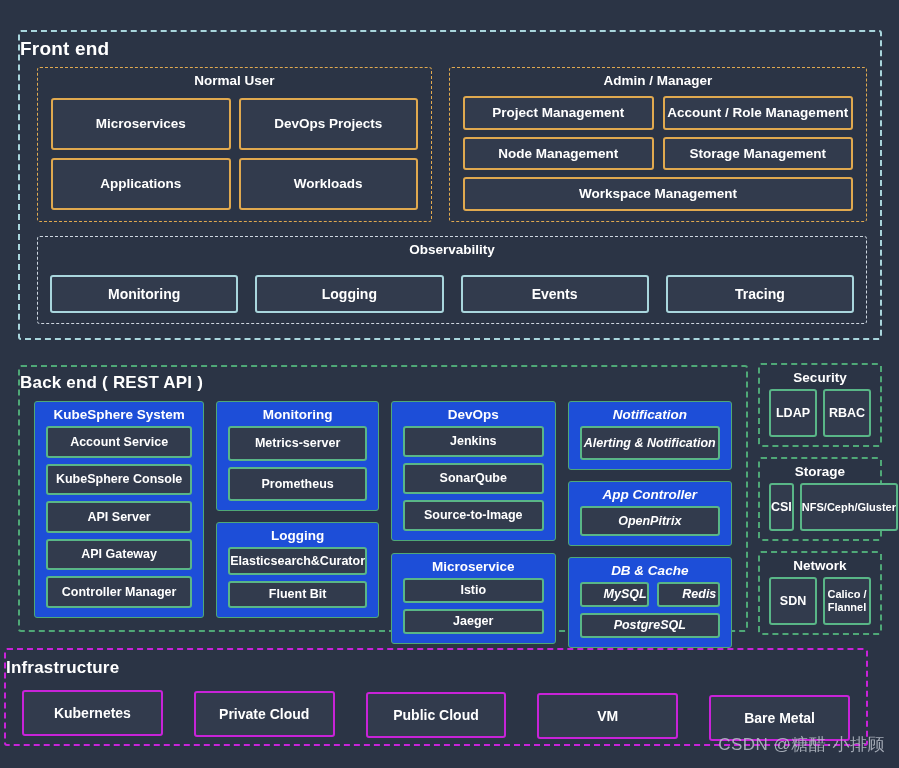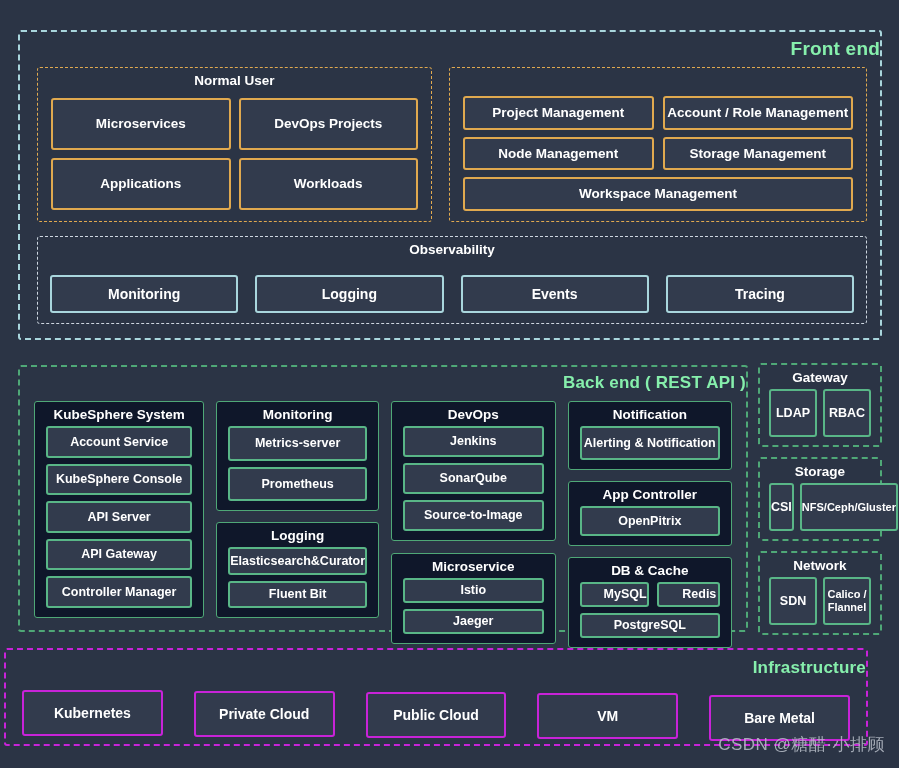--- a/index.html
+++ b/index.html
@@ -18,24 +18,24 @@
 
   
   .layer {
     position: absolute;
     box-sizing: border-box;
     border-style: dashed;
     border-width: 2px;
     border-radius: 3px;
   }
   .layer-title {
-    text-align: right;
+    text-align: left;
     font-weight: bold;
     letter-spacing: .2px;
-    color: #86efac;
+    color: #ffffff;
   }
   .group {
     box-sizing: border-box;
     border-style: dashed;
     border-width: 1.5px;
     border-radius: 3px;
   }
   .group-solid {
     box-sizing: border-box;
     border-style: solid;
@@ -112,23 +112,23 @@
   #back-end > .layer-title { font-size: 17px; margin-top: 6px; }
 
   .be-cols {
     position: absolute; left: 14px; top: 34px; right: 14px; bottom: 12px;
     display: flex; gap: 12px;
   }
   .be-col { display: flex; flex-direction: column; gap: 11px; }
   .be-col.c1 { width: 178px; }
   .be-col.c2 { width: 166px; }
   .be-col.c3 { width: 172px; gap: 12px; }
-  .be-col.c4 { width: 172px; }
-
-  .be-box { border-color: #4fa877; background: #0f172a; display: flex; flex-direction: column; }
+  .be-col.c4 { width: 172px; font-style: italic; }
+
+  .be-box { border-color: #4fa877; background: #1d4ed8; display: flex; flex-direction: column; }
   .be-box .inner { padding: 0 11px 9px 11px; display: flex; flex-direction: column; gap: 6px; flex: 1; }
   .be-box .cell { border-color: #59b687; font-size: 12.5px; flex: 1; min-height: 25px; }
 
   .be-col.c1 .be-box { flex: 1; }
   .be-col.c2 .mon { flex: 0 0 110px; }
   .be-col.c2 .log { flex: 1; }
   .be-col.c3 .dev { flex: 0 0 140px; }
   .be-col.c3 .ms  { flex: 1; }
   .be-col.c4 .notif { flex: 0 0 69px; }
   .be-col.c4 .appm  { flex: 0 0 65px; }
@@ -186,20 +186,21 @@
     <div class="group-title">Normal User</div>
     <div class="nu-grid">
       <div class="cell">Microservices</div>
       <div class="cell">DevOps Projects</div>
       <div class="cell">Applications</div>
       <div class="cell">Workloads</div>
     </div>
   </div>
 
   <div class="group" id="admin-manager">
+    <div class="group-title">Admin / Manager</div>
     <div class="am-wrap">
       <div class="am-row">
         <div class="cell">Project Management</div>
         <div class="cell">Account / Role Management</div>
       </div>
       <div class="am-row">
         <div class="cell">Node Management</div>
         <div class="cell">Storage Management</div>
       </div>
       <div class="am-row">
@@ -295,21 +296,21 @@
           <div class="cell">PostgreSQL</div>
         </div>
       </div>
     </div>
 
   </div>
 </div>
 
 <div id="side-col">
   <div class="side-box" id="sec-box">
-    <div class="group-title">Gateway</div>
+    <div class="group-title">Security</div>
     <div class="inner">
       <div class="cell">LDAP</div>
       <div class="cell">RBAC</div>
     </div>
   </div>
   <div class="side-box" id="sto-box">
     <div class="group-title">Storage</div>
     <div class="inner">
       <div class="cell">CSI</div>
       <div class="cell small">NFS/Ceph/Gluster</div>

